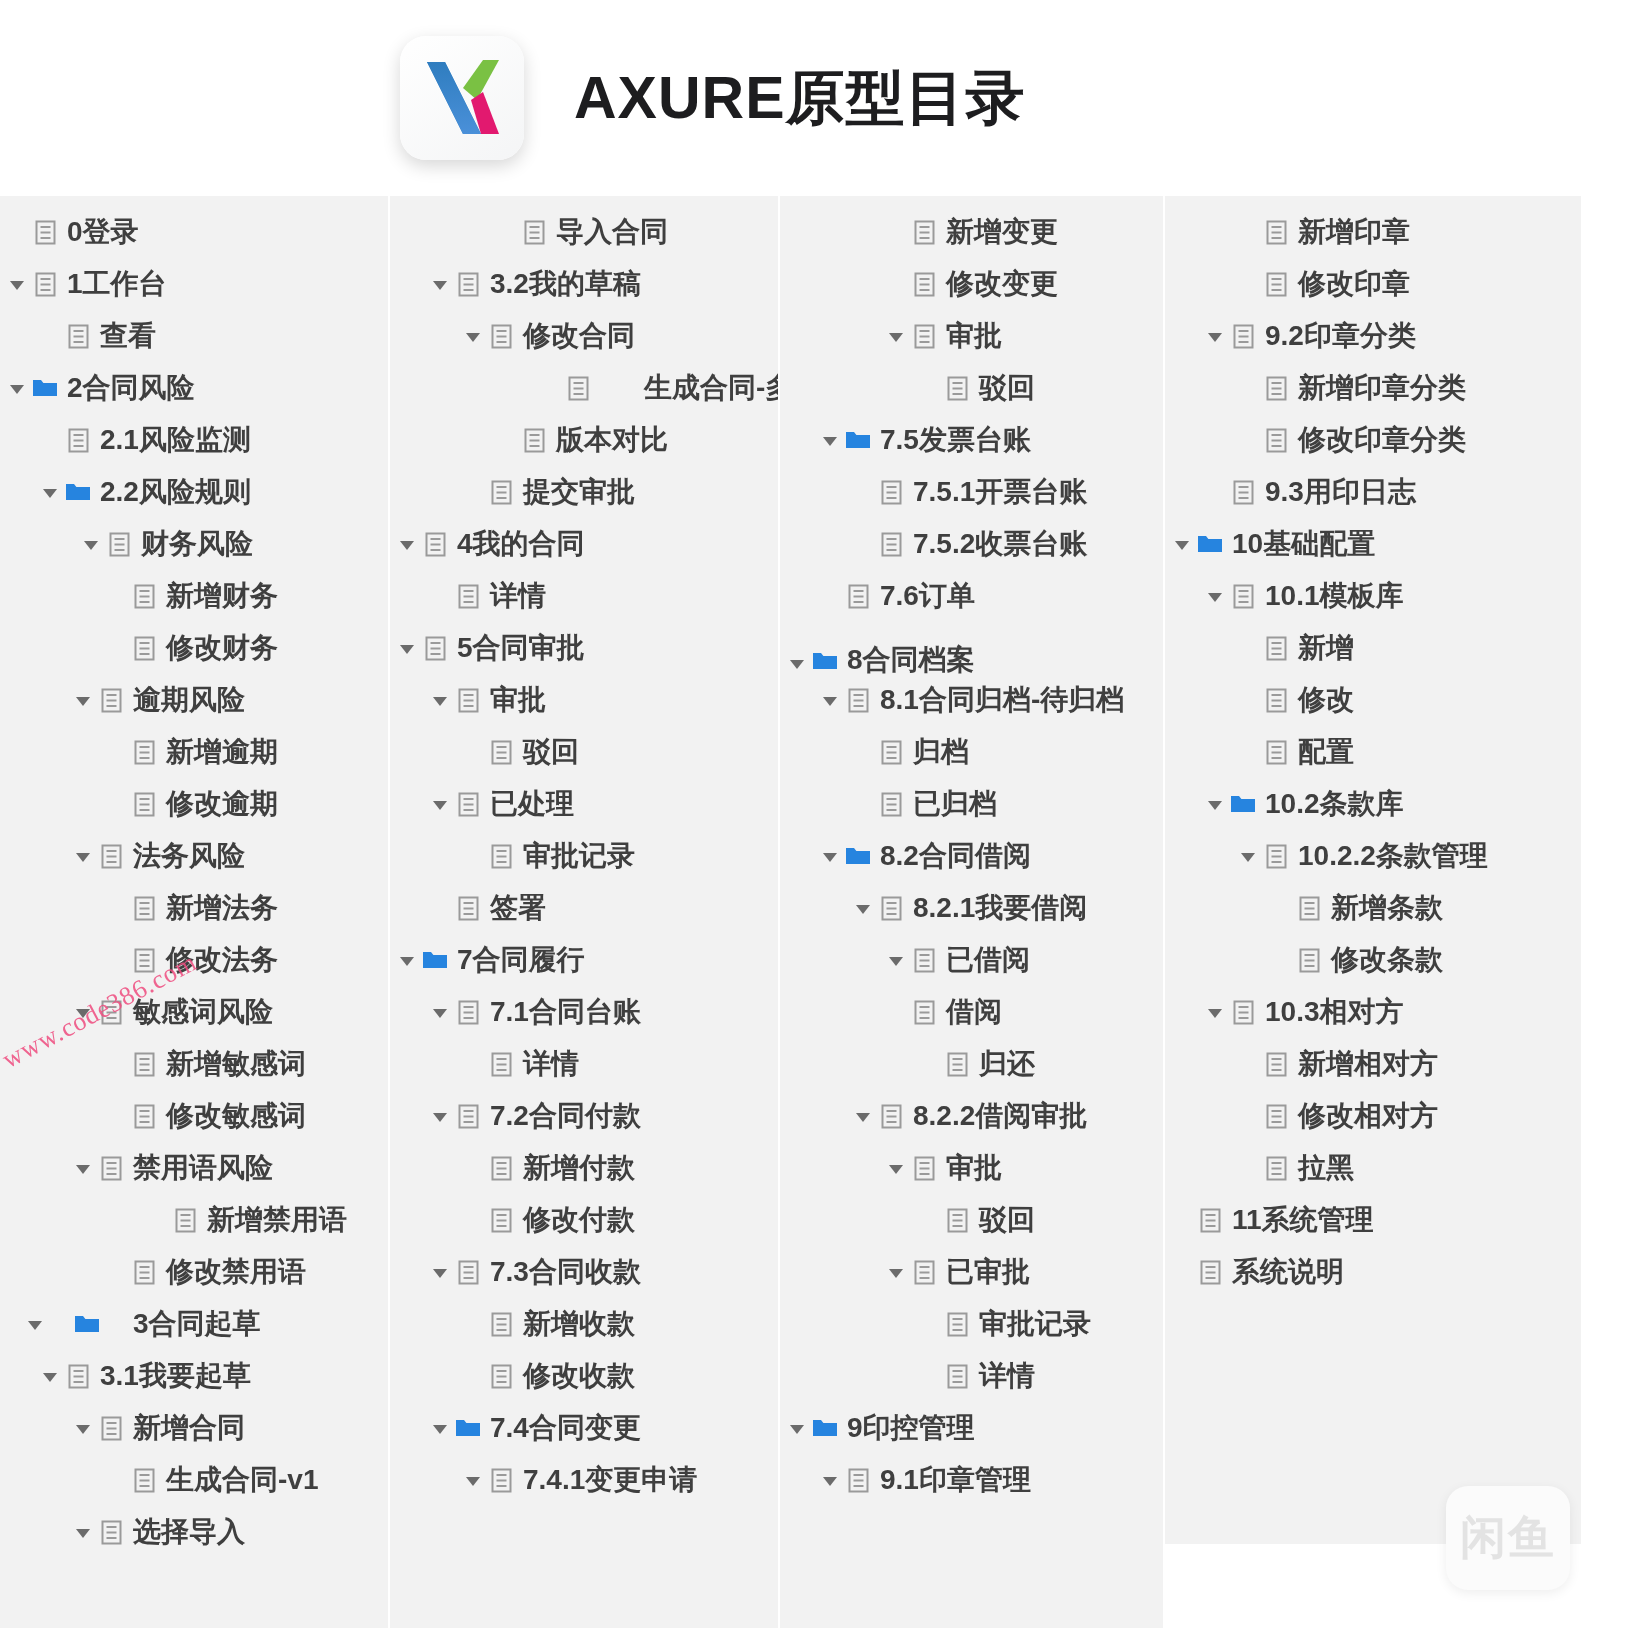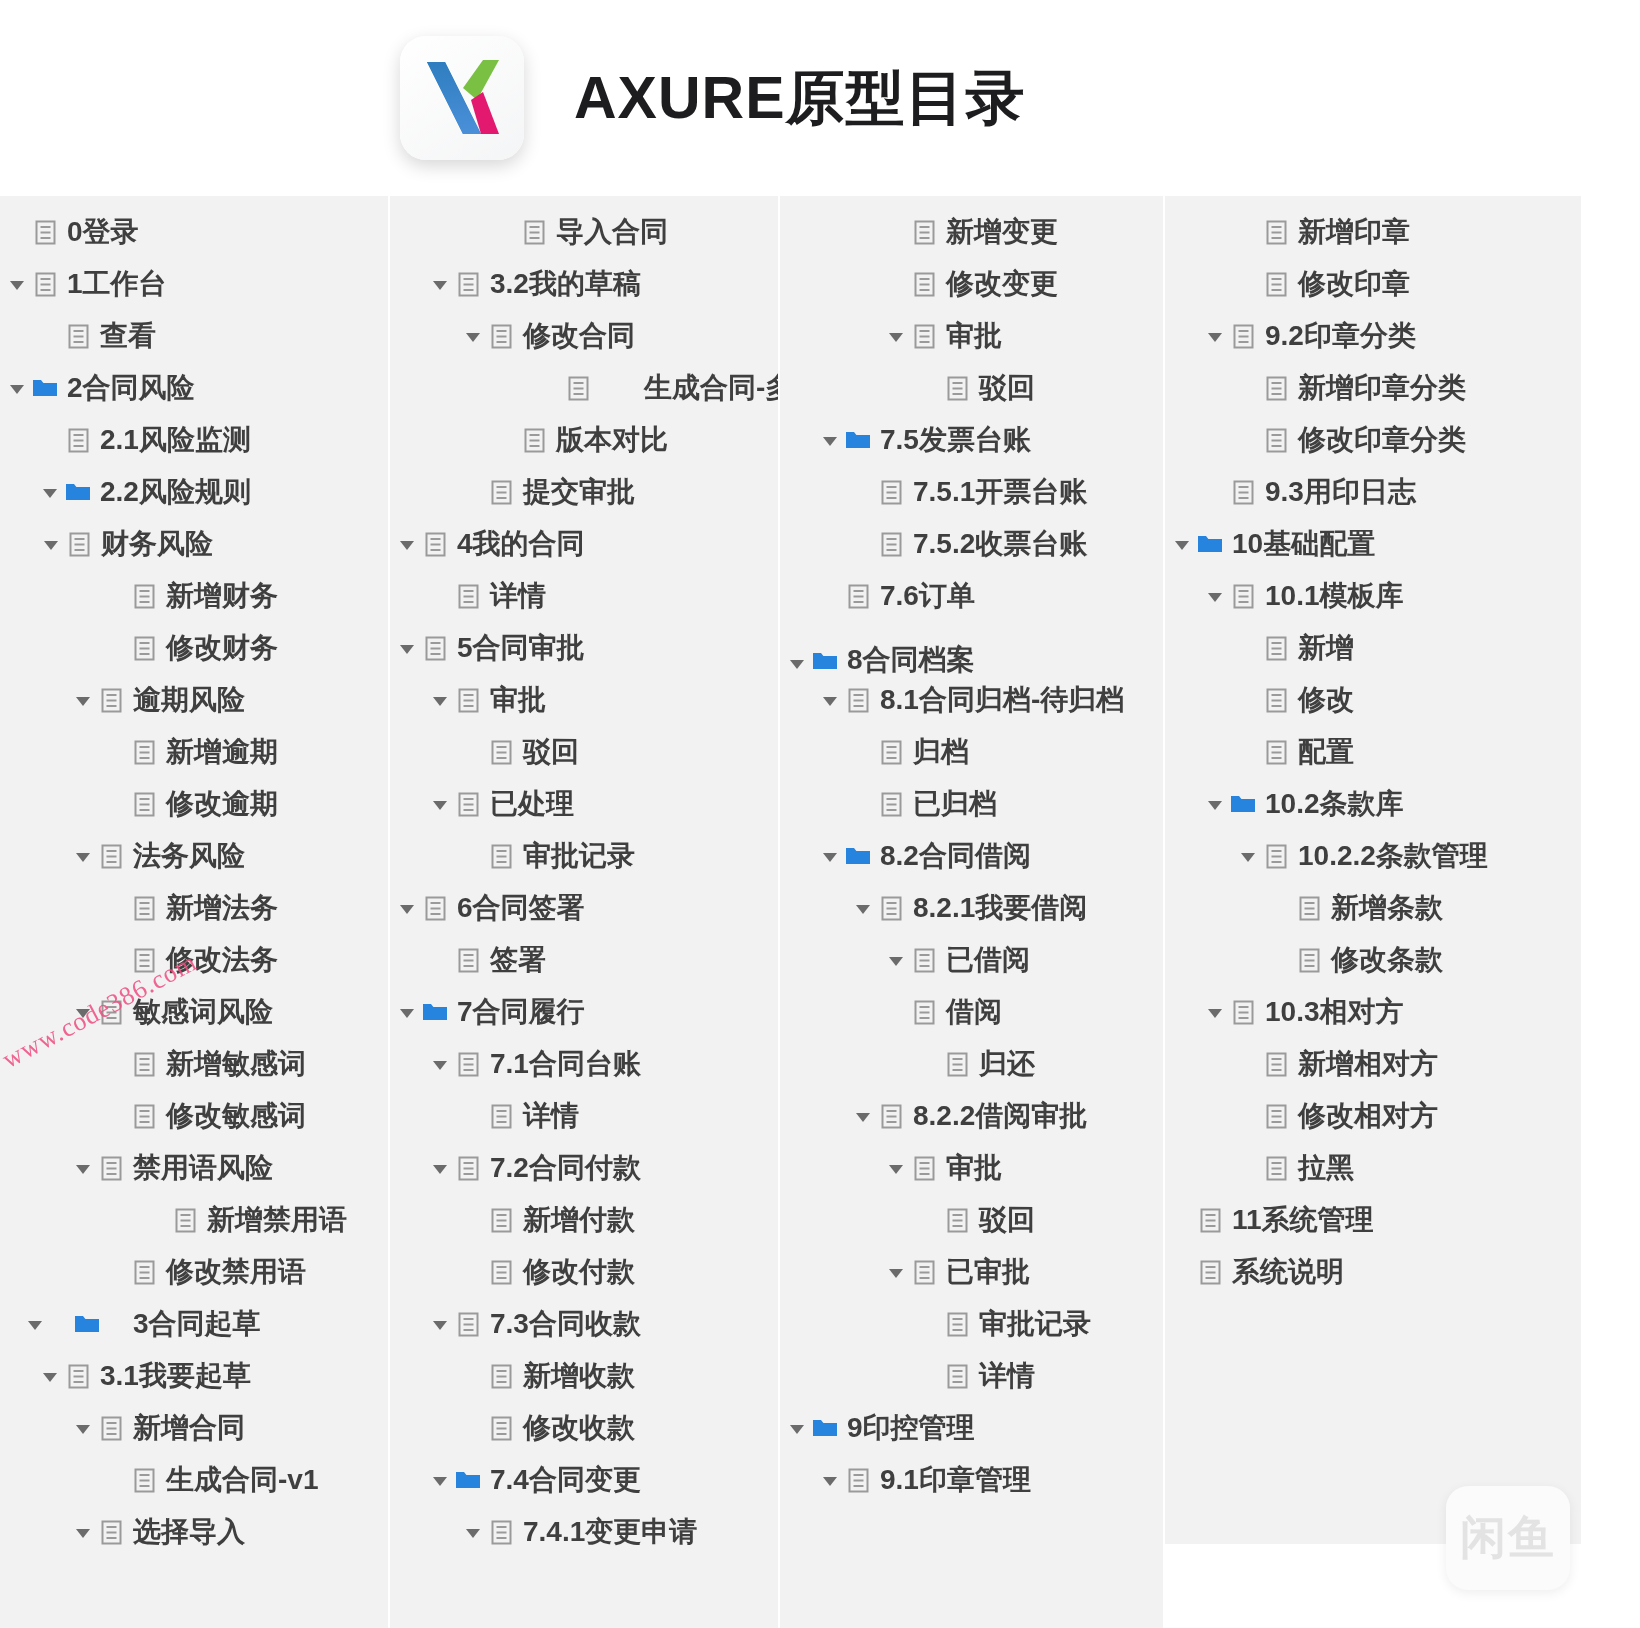--- a/index.html
+++ b/index.html
@@ -203,21 +203,21 @@
       </div>
       <div class="node" style="padding-left: 39px;">
         <span class="arrow open"></span>
         <span class="ico">
           <svg width="26" height="22" viewBox="0 0 26 22">
             <path d="M1 3 h8 l2.4 3 H25 v13 H1 Z" fill="#2684df"></path>
           </svg>
         </span>
         <span class="label">2.2风险规则</span>
       </div>
-      <div class="node" style="padding-left: 40px;">
+      <div class="node" style="padding-left: 80px;">
         <span class="arrow open"></span>
         <span class="ico">
           <svg width="23" height="25" viewBox="0 0 23 25">
             <rect x="2.5" y="1.5" width="18" height="22" fill="none" stroke="#9a9a9a" stroke-width="2"></rect>
             <line x1="6.5" y1="7" x2="16.5" y2="7" stroke="#9a9a9a" stroke-width="2"></line>
             <line x1="6.5" y1="12.5" x2="16.5" y2="12.5" stroke="#9a9a9a" stroke-width="2"></line>
             <line x1="6.5" y1="18" x2="16.5" y2="18" stroke="#9a9a9a" stroke-width="2"></line>
           </svg>
         </span>
         <span class="label">财务风险</span>
@@ -598,32 +598,20 @@
         <span class="arrow"></span>
         <span class="ico">
           <svg width="23" height="25" viewBox="0 0 23 25">
             <rect x="2.5" y="1.5" width="18" height="22" fill="none" stroke="#9a9a9a" stroke-width="2"></rect>
             <line x1="6.5" y1="7" x2="16.5" y2="7" stroke="#9a9a9a" stroke-width="2"></line>
             <line x1="6.5" y1="12.5" x2="16.5" y2="12.5" stroke="#9a9a9a" stroke-width="2"></line>
             <line x1="6.5" y1="18" x2="16.5" y2="18" stroke="#9a9a9a" stroke-width="2"></line>
           </svg>
         </span>
         <span class="label">审批记录</span>
-      </div>
-      <div class="node" style="padding-left: 6px;">
-        <span class="arrow open"></span>
-        <span class="ico">
-          <svg width="23" height="25" viewBox="0 0 23 25">
-            <rect x="2.5" y="1.5" width="18" height="22" fill="none" stroke="#9a9a9a" stroke-width="2"></rect>
-            <line x1="6.5" y1="7" x2="16.5" y2="7" stroke="#9a9a9a" stroke-width="2"></line>
-            <line x1="6.5" y1="12.5" x2="16.5" y2="12.5" stroke="#9a9a9a" stroke-width="2"></line>
-            <line x1="6.5" y1="18" x2="16.5" y2="18" stroke="#9a9a9a" stroke-width="2"></line>
-          </svg>
-        </span>
-        <span class="label">6合同签署</span>
       </div>
       <div class="node" style="padding-left: 39px;">
         <span class="arrow"></span>
         <span class="ico">
           <svg width="23" height="25" viewBox="0 0 23 25">
             <rect x="2.5" y="1.5" width="18" height="22" fill="none" stroke="#9a9a9a" stroke-width="2"></rect>
             <line x1="6.5" y1="7" x2="16.5" y2="7" stroke="#9a9a9a" stroke-width="2"></line>
             <line x1="6.5" y1="12.5" x2="16.5" y2="12.5" stroke="#9a9a9a" stroke-width="2"></line>
             <line x1="6.5" y1="18" x2="16.5" y2="18" stroke="#9a9a9a" stroke-width="2"></line>
           </svg>

